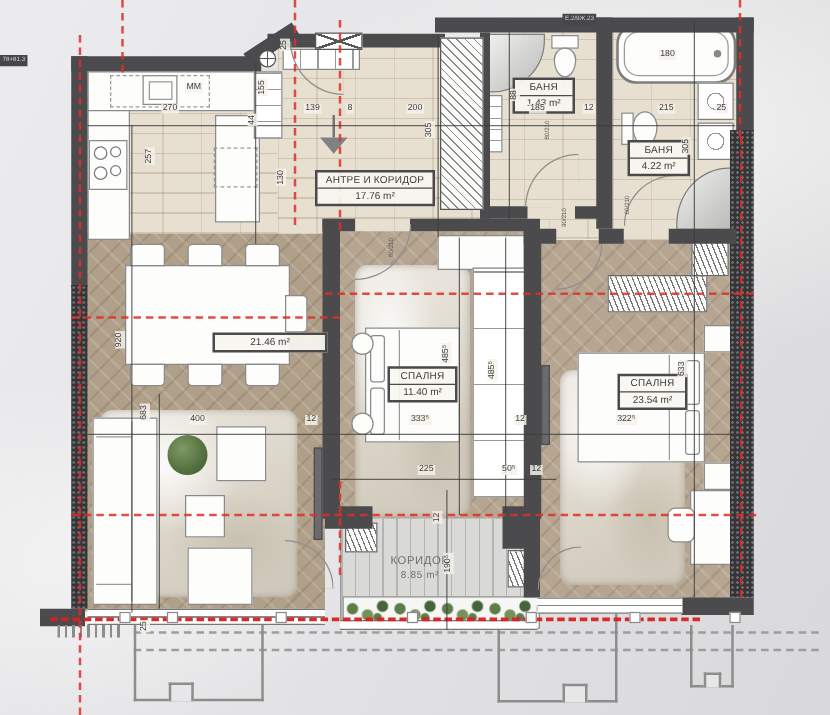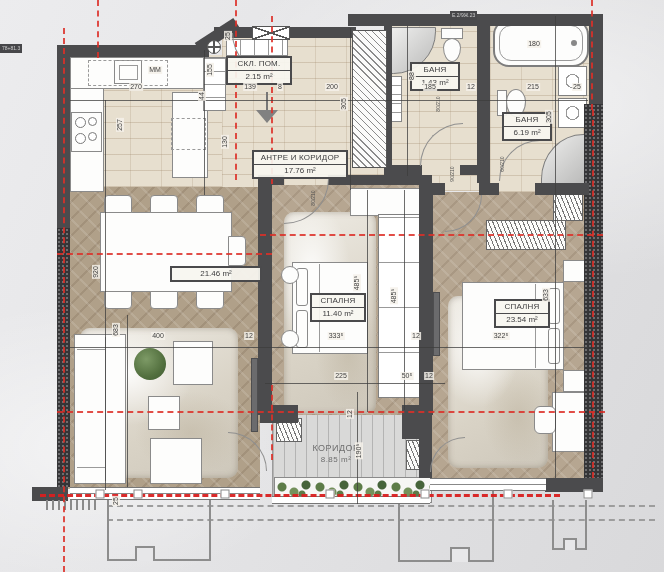--- a/index.html
+++ b/index.html
@@ -246,35 +246,31 @@
   <div class="abs dline" style="left:204px;top:50px;width:1px;height:145px"></div>
   <div class="abs dline" style="left:105px;top:100px;width:1px;height:390px"></div>
   <div class="abs dline" style="left:127px;top:315px;width:1px;height:172px"></div>
   <div class="abs dline" style="left:350px;top:28px;width:1px;height:162px"></div>
   <div class="abs dline" style="left:407px;top:26px;width:1px;height:150px"></div>
   <div class="abs dline" style="left:555px;top:16px;width:1px;height:462px"></div>
   <div class="abs dline" style="left:367px;top:190px;width:1px;height:222px"></div>
   <div class="abs dline" style="left:404px;top:190px;width:1px;height:220px"></div>
   <div class="abs dline" style="left:357px;top:392px;width:1px;height:112px"></div>
 
-  <div class="abs label-box" style="left:226px;top:56px;width:62px">
-    <div class="lname">СКЛ. ПОМ.</div>
-    <div class="larea">2.15 m²</div>
-  </div>
-  <div class="abs label-box" style="left:252px;top:150px;width:92px">
+  <div class="abs label-box" style="left:252px;top:136px;width:92px">
     <div class="lname">АНТРЕ И КОРИДОР</div>
     <div class="larea">17.76 m²</div>
   </div>
   <div class="abs label-box" style="left:410px;top:62px;width:46px">
     <div class="lname">БАНЯ</div>
     <div class="larea">1.43 m²</div>
   </div>
   <div class="abs label-box" style="left:502px;top:112px;width:46px">
     <div class="lname">БАНЯ</div>
-    <div class="larea">6.19 m²</div>
+    <div class="larea">4.22 m²</div>
   </div>
   <div class="abs label-box" style="left:170px;top:266px;width:88px">
     <div class="larea">21.46 m²</div>
   </div>
   <div class="abs label-box" style="left:310px;top:293px;width:52px">
     <div class="lname">СПАЛНЯ</div>
     <div class="larea">11.40 m²</div>
   </div>
   <div class="abs label-box" style="left:494px;top:299px;width:52px">
     <div class="lname">СПАЛНЯ</div>

